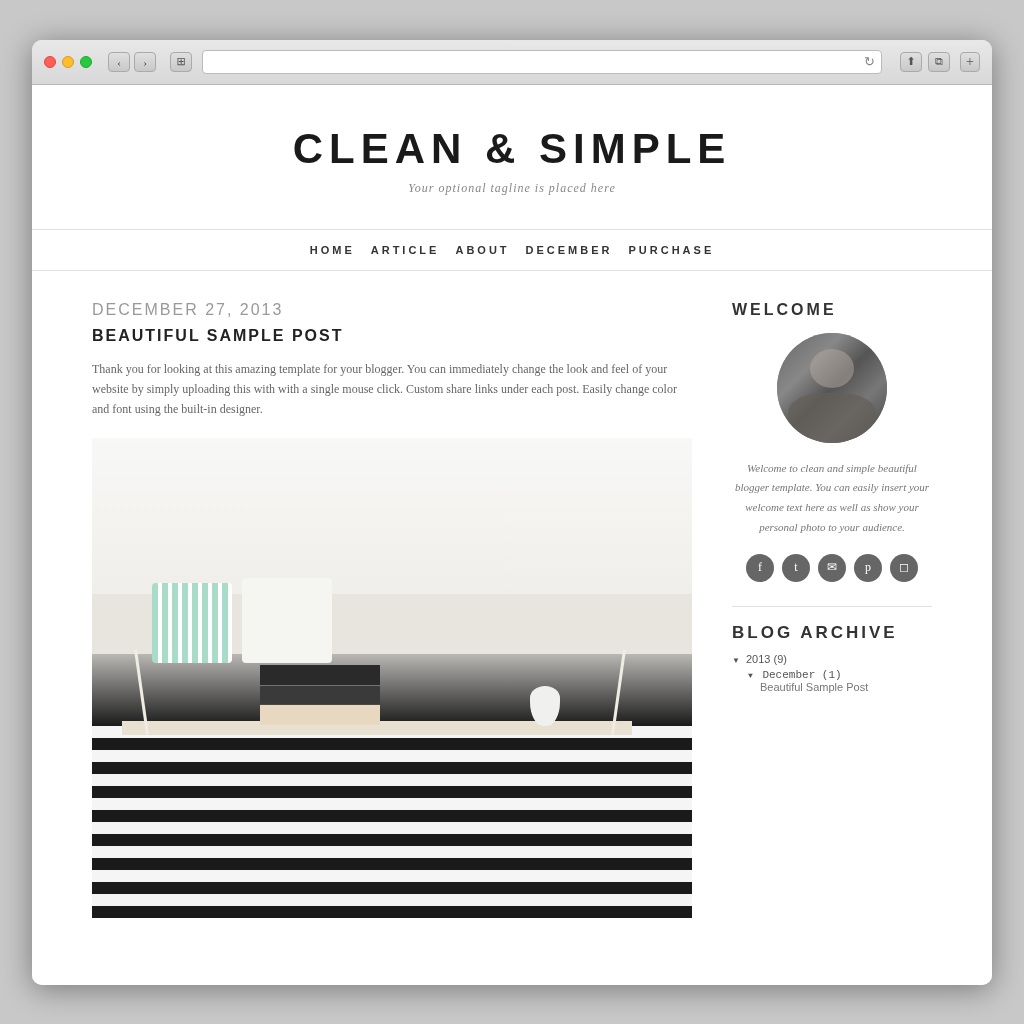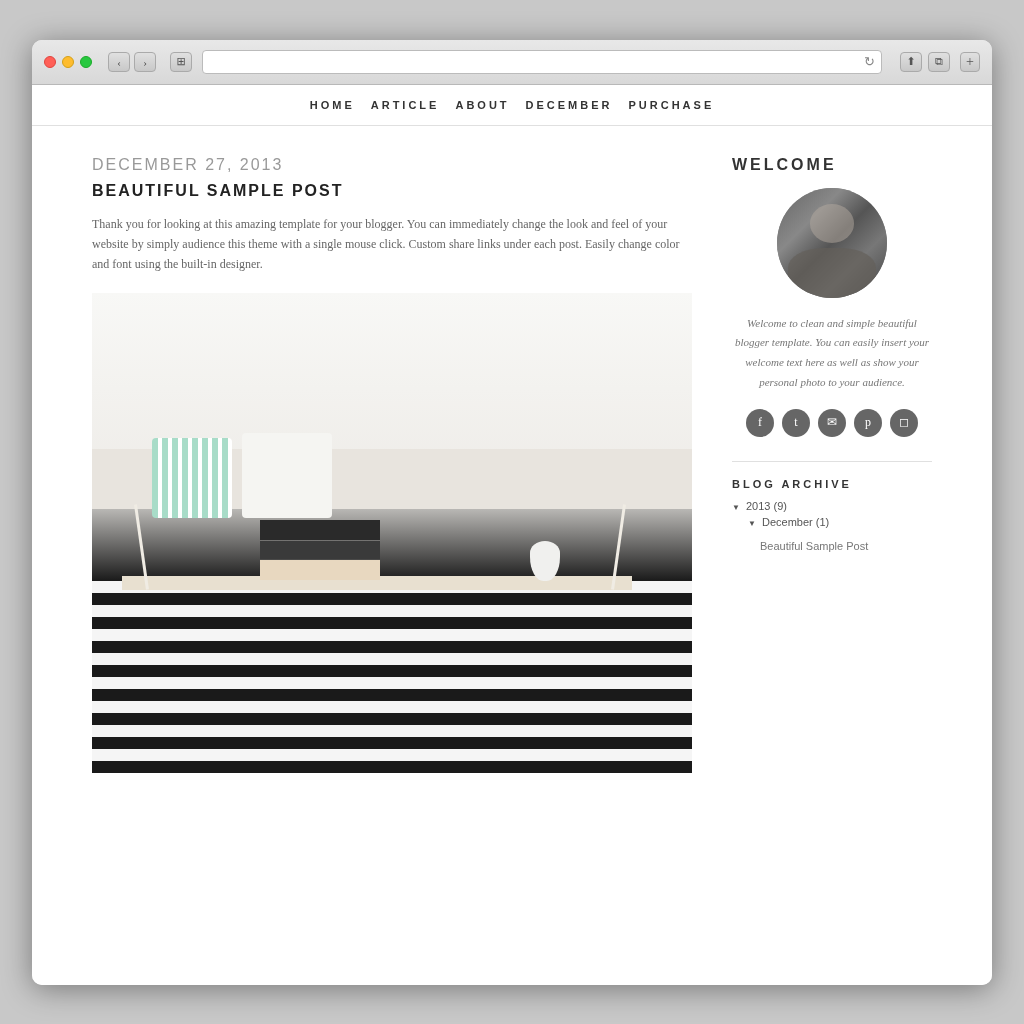--- a/index.html
+++ b/index.html
@@ -441,41 +441,41 @@
     }
 
     .sidebar-divider {
       border: none;
       border-top: 1px solid #e0e0e0;
       margin: 16px 0;
     }
 
     .archive-title {
       font-family: Arial, sans-serif;
-      font-size: 11px;
+      font-size: 17px;
       font-weight: 700;
       letter-spacing: 3px;
       color: #333;
       margin-bottom: 10px;
     }
 
     .archive-year {
       font-family: Arial, sans-serif;
       font-size: 11px;
       color: #555;
       margin-bottom: 4px;
       cursor: pointer;
     }
 
     .archive-month {
-      font-family: Liberation Sans, sans-serif;
+      font-family: Liberation Mono, monospace;
       font-size: 11px;
       color: #555;
       margin-left: 16px;
-      margin-bottom: 12px;
+      margin-bottom: 0;
       cursor: pointer;
     }
 
     .archive-post {
       font-family: Arial, sans-serif;
       font-size: 11px;
       color: #777;
       margin-left: 28px;
       margin-bottom: 4px;
       cursor: pointer;
@@ -510,35 +510,39 @@
     </div>
     <div class="browser-actions">
       <div class="action-btn">⬆</div>
       <div class="action-btn">⧉</div>
     </div>
     <div class="add-tab-btn">+</div>
   </div>
 
   <div class="webpage">
 
+    <div class="site-header">
+      <div class="site-title">CLEAN &amp; SIMPLE</div>
+      <div class="site-tagline">Your optional tagline is placed here</div>
+    </div>
 
     <nav class="site-nav">
       <a class="nav-item">HOME</a>
       <a class="nav-item">ARTICLE</a>
       <a class="nav-item">ABOUT</a>
       <a class="nav-item">DECEMBER</a>
       <a class="nav-item">PURCHASE</a>
     </nav>
 
     <div class="main-layout">
 
       <div class="main-content">
         <div class="post-date">DECEMBER 27, 2013</div>
         <h2 class="post-title">BEAUTIFUL SAMPLE POST</h2>
-        <p class="post-excerpt">Thank you for looking at this amazing template for your blogger. You can immediately change the look and feel of your website by simply audience this theme with a single mouse click. Custom share links under each post. Easily change color and font using the built-in designer.</p>
+        <p class="post-excerpt">Thank you for looking at this amazing template for your blogger. You can immediately change the look and feel of your website by simply uploading this with with a single mouse click. Custom share links under each post. Easily change color and font using the built-in designer.</p>
 
         <div class="post-image-container">
           <div class="post-image">
 
             <div class="room-bg"></div>
 
             <div class="rug"></div>
 
             <div class="sofa"></div>
 

